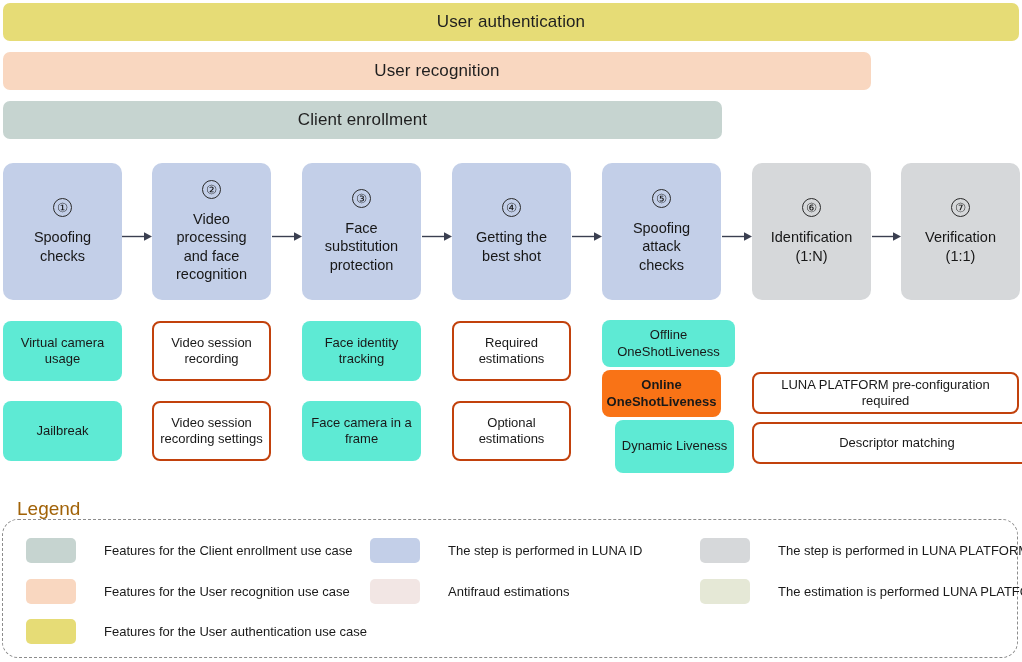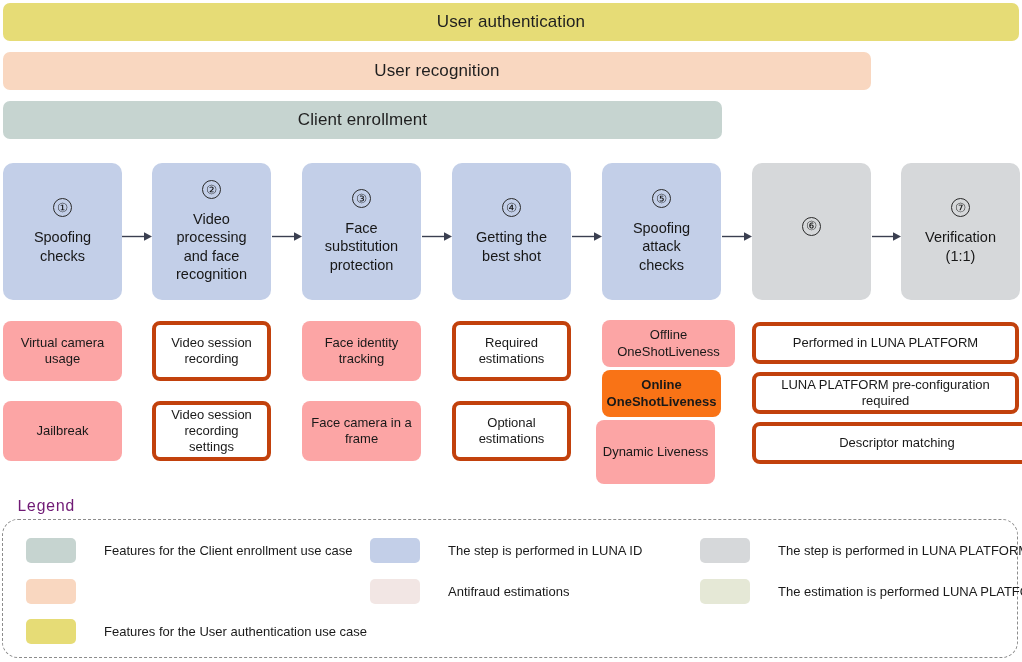--- a/index.html
+++ b/index.html
@@ -88,32 +88,31 @@
     align-items: center;
     justify-content: center;
     text-align: center;
     font-size: 13px;
     line-height: 1.25;
     color: #191919;
     box-sizing: border-box;
     padding: 0 6px;
     white-space: pre-line;
   }
-  .feat.antifraud { background: #fca5a5; border: none; text-align: center; }
-  .feat.plain     { background: #ffffff; border: 4px solid #c2410c; }
+  .feat.antifraud { background: #5eead4; border: none; text-align: center; }
+  .feat.plain     { background: #ffffff; border: 2px solid #c2410c; }
   .feat.estim     { background: #f97316; border: none; font-weight: bold; }
 
   
   .legend-title {
     position: absolute;
     left: 17px;
     top: 498px;
-    font-size: 16px;
-    color: #701a75;
-    font-family: Liberation Mono, monospace;
+    font-size: 19px;
+    color: #a16207;
   }
   .legend-box {
     position: absolute;
     left: 2px;
     top: 519px;
     width: 1016px;
     height: 139px;
     border: 1.6px dashed #8c8c8c;
     border-radius: 16px;
     box-sizing: border-box;
@@ -175,20 +174,22 @@
 best shot</span>
   </div>
   <div class="step lunaid" style="left:602px">
     <span class="num">⑤</span>
     <span class="caption">Spoofing
 attack
 checks</span>
   </div>
   <div class="step lunapf" style="left:752px">
     <span class="num">⑥</span>
+    <span class="caption">Identification
+(1:N)</span>
   </div>
   <div class="step lunapf" style="left:901px">
     <span class="num">⑦</span>
     <span class="caption">Verification
 (1:1)</span>
   </div>
 
   <div class="arrow" style="left:122px">
     <svg width="30" height="11" viewBox="0 0 30 11">
         <path d="M0 5.5 H22" stroke="#3a3f50" stroke-width="1.4" fill="none"></path>
@@ -242,36 +243,36 @@
 
   <div class="feat plain" style="left:452px;top:321px;width:119px;height:60px">Required
 estimations</div>
   <div class="feat plain" style="left:452px;top:401px;width:119px;height:60px">Optional
 estimations</div>
 
   <div class="feat antifraud" style="left:602px;top:320px;width:133px;height:47px">Offline
 OneShotLiveness</div>
   <div class="feat estim" style="left:602px;top:370px;width:119px;height:47px">Online
 OneShotLiveness</div>
-  <div class="feat antifraud" style="left:596px;top:420px;width:119px;height:64px">Dynamic Liveness</div>
-
-  <div class="feat plain" style="left:752px;top:322px;width:267px;height:42px">Performed in LUNA PLATFORM</div>
+  <div class="feat antifraud" style="left:615px;top:420px;width:119px;height:53px">Dynamic Liveness</div>
+
   <div class="feat plain" style="left:752px;top:372px;width:267px;height:42px">LUNA PLATFORM pre-configuration
 required</div>
   <div class="feat plain" style="left:752px;top:422px;width:290px;height:42px">Descriptor matching</div>
 
   <div class="legend-title">Legend</div>
   <div class="legend-box"></div>
 
   <div class="legend-item" style="left:26px;top:538px">
     <span class="legend-swatch" style="background:#c6d4d0"></span>
     <span class="legend-label">Features for the Client enrollment use case</span>
   </div>
   <div class="legend-item" style="left:26px;top:579px">
     <span class="legend-swatch" style="background:#f9d7c0"></span>
+    <span class="legend-label">Features for the User recognition use case</span>
   </div>
   <div class="legend-item" style="left:26px;top:619px">
     <span class="legend-swatch" style="background:#e6dc76"></span>
     <span class="legend-label">Features for the User authentication use case</span>
   </div>
 
   <div class="legend-item" style="left:370px;top:538px">
     <span class="legend-swatch" style="background:#c3cfe8"></span>
     <span class="legend-label">The step is performed in LUNA ID</span>
   </div>

